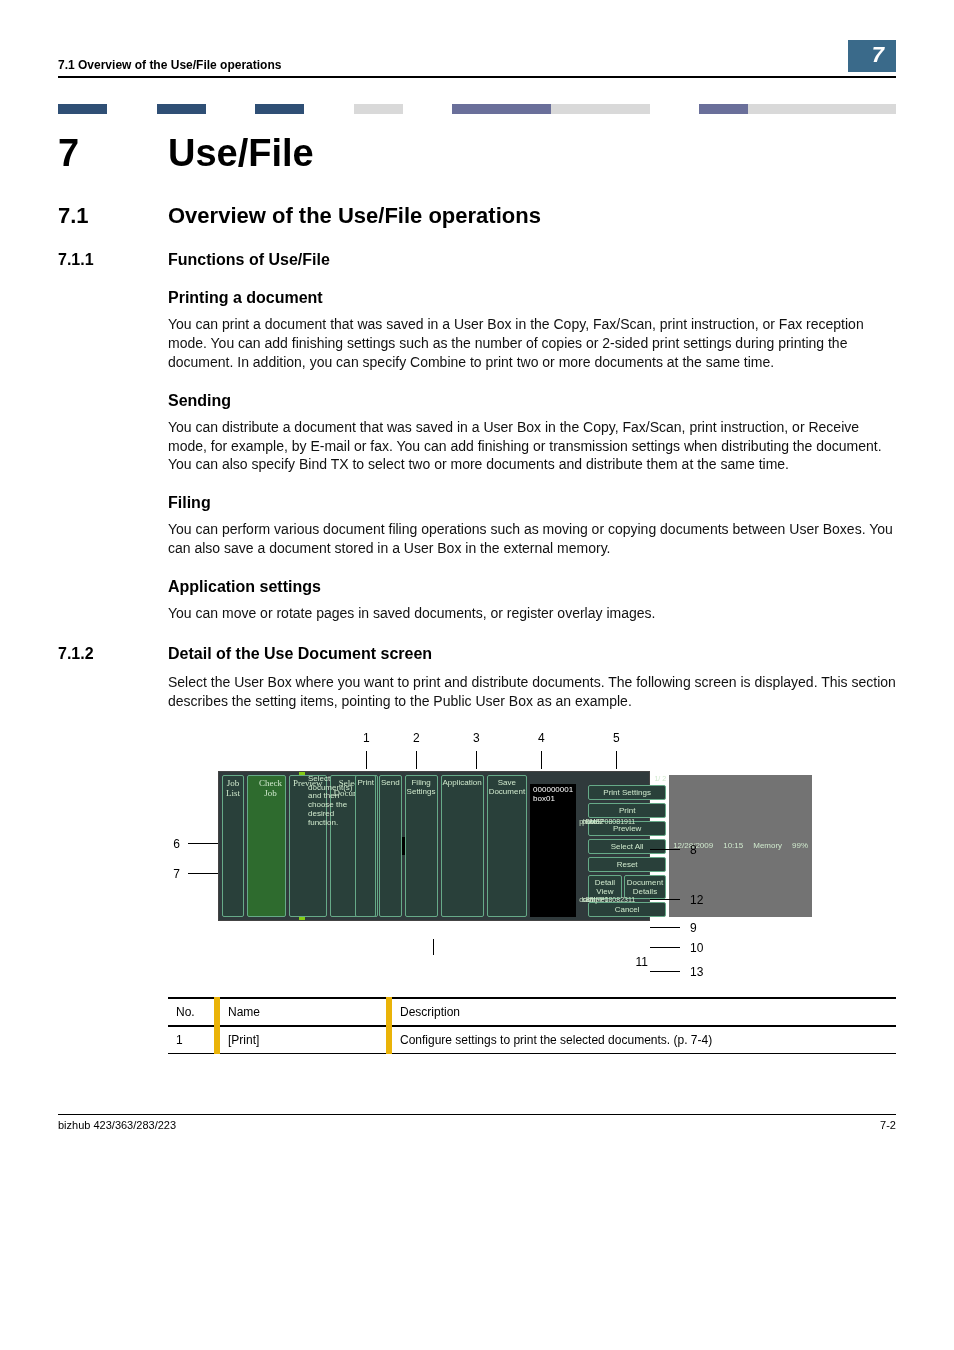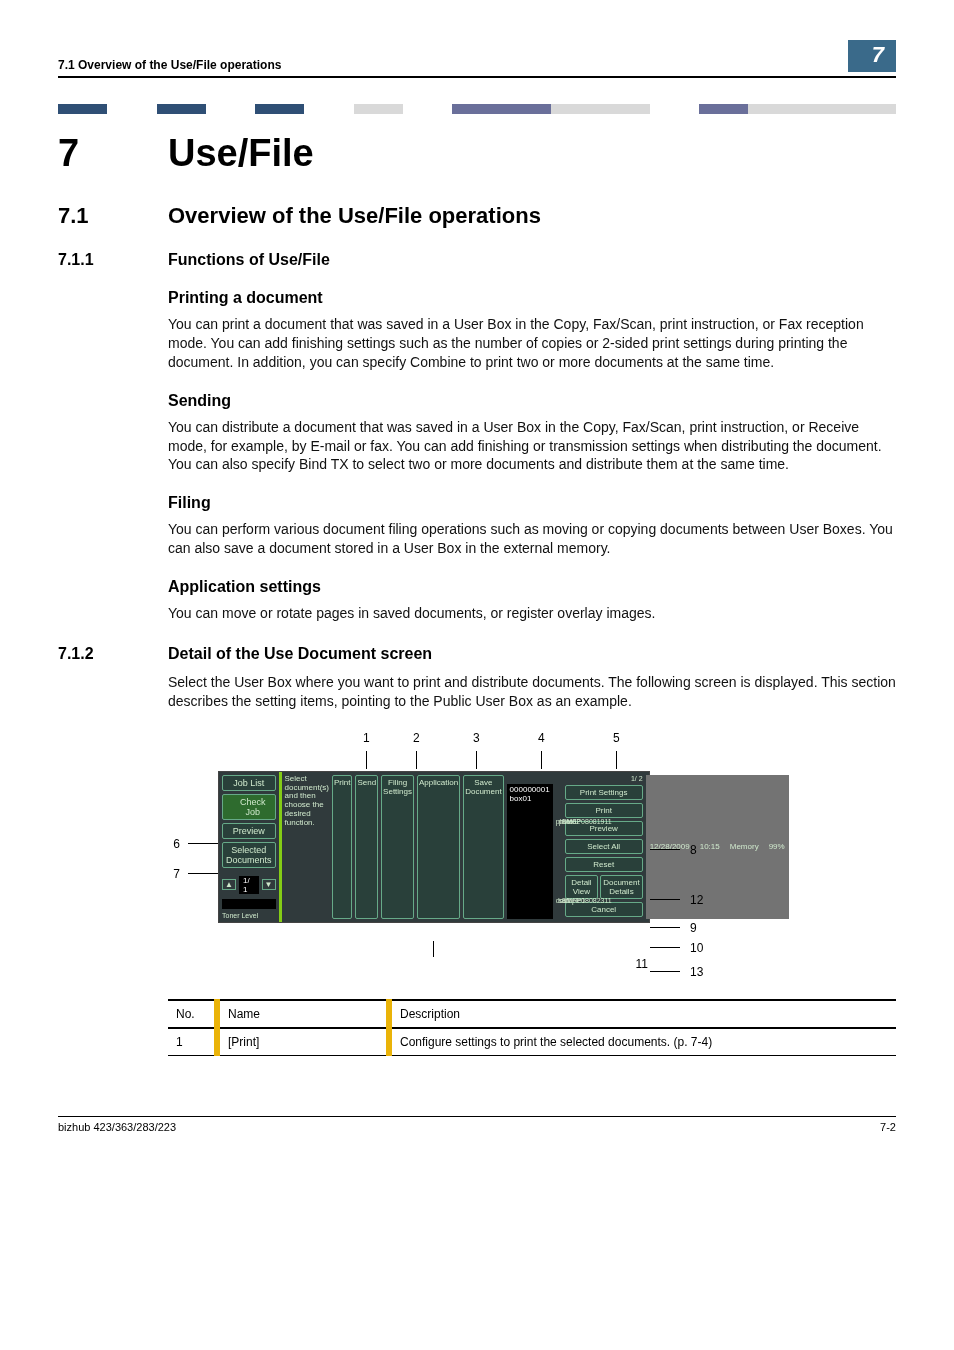--- a/index.html
+++ b/index.html
@@ -29,21 +29,21 @@
   .shot-wrap{margin:20px 0 0 110px;font:12px Helvetica,Arial,sans-serif;}
   .shot-labels-top{position:relative;height:40px;}
   .shot-labels-top .n{position:absolute;top:0;}
   .shot-labels-top .t{position:absolute;border-left:1px solid #000;height:18px;top:20px;}
   .shot-row{display:flex;align-items:flex-start;}
   .left-call{width:50px;position:relative;}
   .left-call .n{position:absolute;right:38px;}
   .left-call .l{position:absolute;border-top:1px solid #000;width:30px;right:0;}
   .shot{width:430px;background:#303a3c;border:1px solid #444;color:#cfe8cc;font:9px Helvetica,Arial,sans-serif;}
   .shot-inner{display:flex;}
-  .shot-left{width:74px;border-right:3px solid #84cc16;display:flex;flex-direction:column;gap:3px;padding:3px;}
+  .shot-left{width:74px;border-right:6px solid #84cc16;display:flex;flex-direction:row;gap:3px;padding:3px;font-family:Liberation Serif, serif;}
   .sbtn{border:1px solid #6a8;padding:2px 3px;text-align:center;border-radius:2px;background:#29403a;}
   .sbtn.sel{background:#2e6b2e;padding-left:11px;}
   .shot-main{flex:1;padding:3px;display:flex;flex-direction:row;gap:3px;}
   .msg{color:#cfe8cc;font-size:8px;line-height:1.1;}
   .tabs{display:flex;gap:3px;}
   .tab{flex:1;border:1px solid #6a8;text-align:center;padding:2px 1px;border-radius:2px;background:#29403a;font-size:8px;}
   .boxline{background:#000;color:#fff;padding:1px 3px;font-size:8px;display:inline-block;margin-top:9px;}
   .thumb-area{display:flex;gap:3px;}
   .thumbs{flex:1;display:grid;grid-template-columns:repeat(3,1fr);gap:3px;}
   .th{background:#5a6a5a;height:40px;position:relative;}

